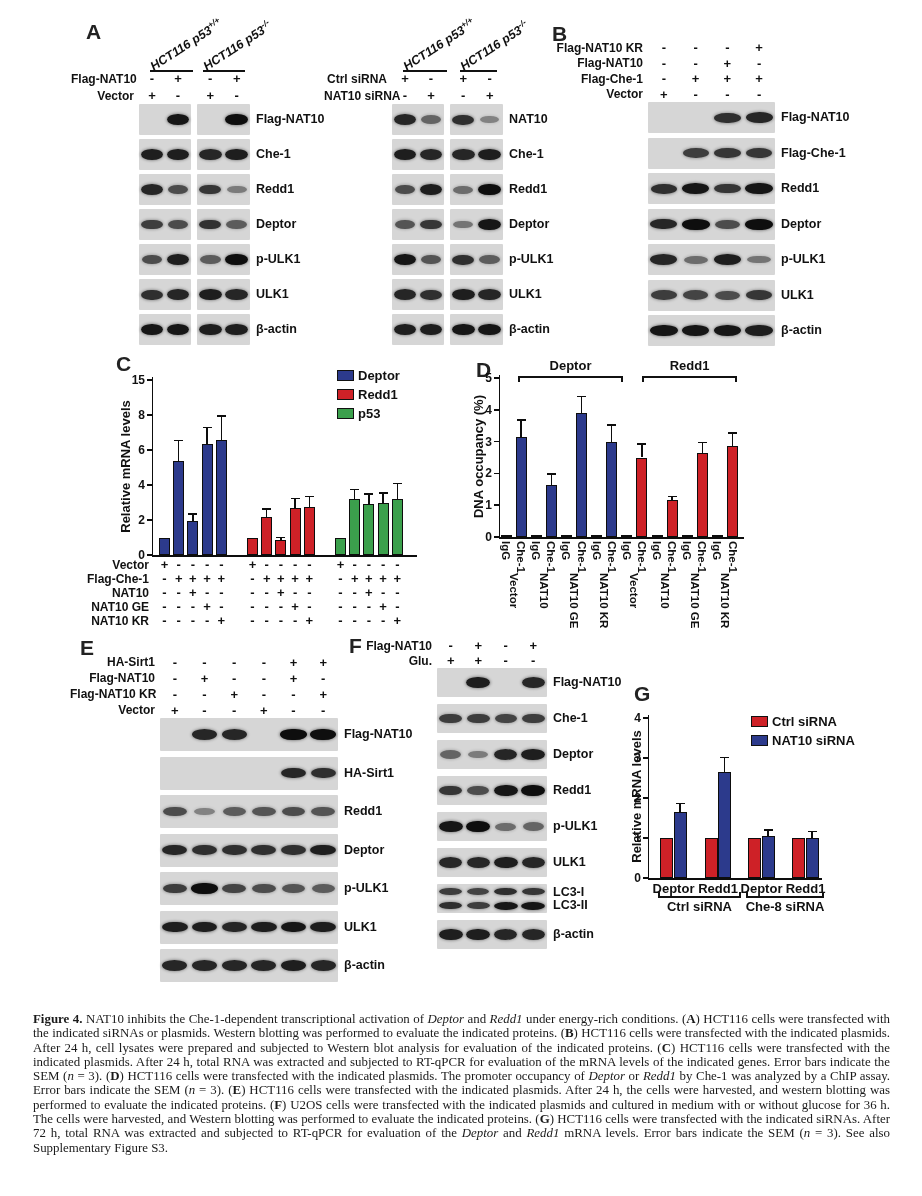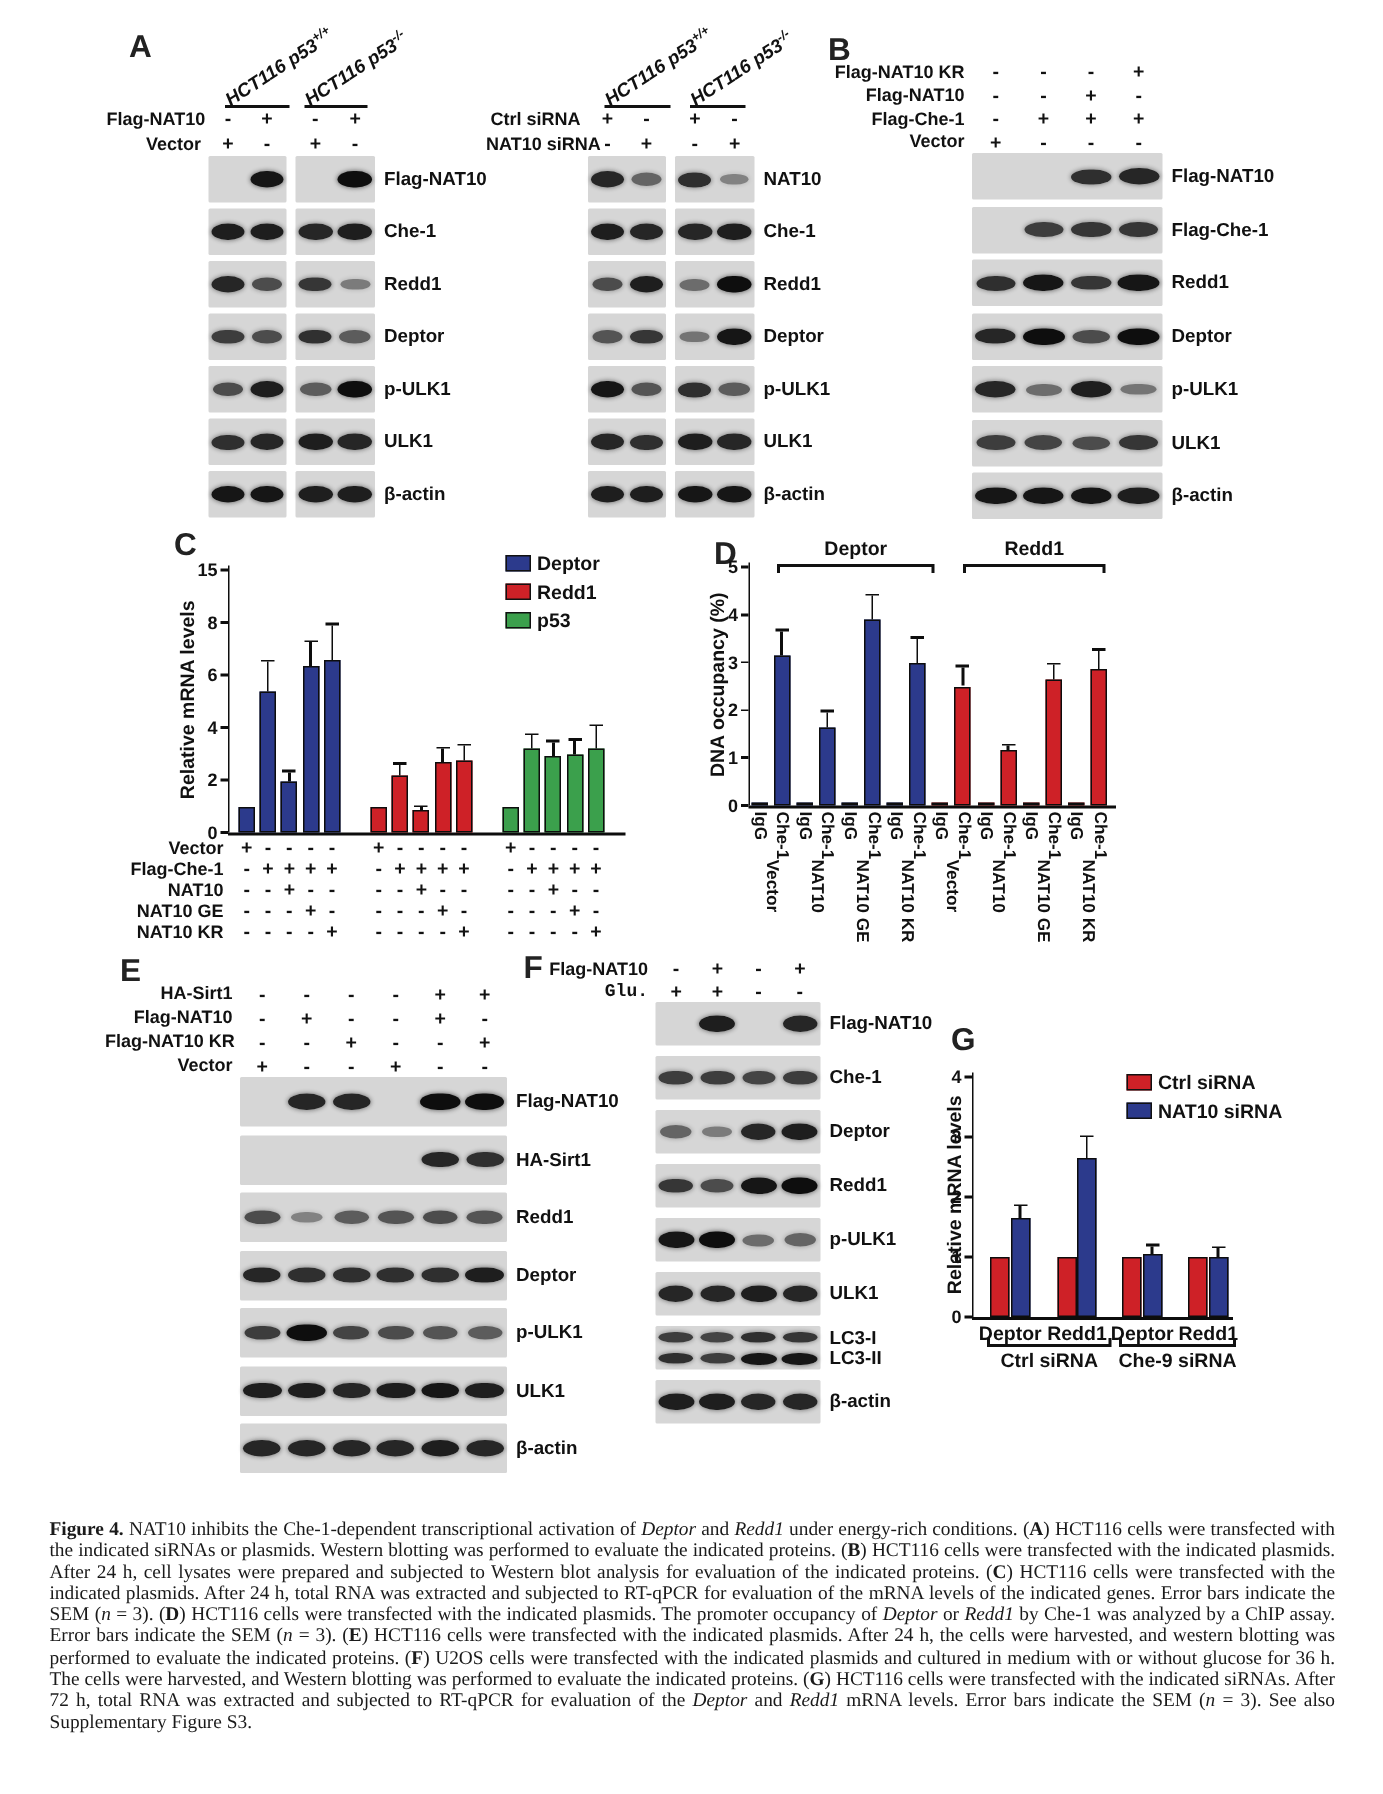--- a/index.html
+++ b/index.html
@@ -753,21 +753,21 @@
       <div class="wb-row cond" style="height: 15px;">
         <span class="wb-lbl" style="width: 101px;">Flag-NAT10</span>
         <span class="wb-grp" style="width: 110px;">
           <span class="cellsym">-</span>
           <span class="cellsym">+</span>
           <span class="cellsym">-</span>
           <span class="cellsym">+</span>
         </span>
       </div>
       <div class="wb-row cond" style="height: 15px;">
-        <span class="wb-lbl" style="width: 101px; font-family: Liberation Mono, monospace;">Glu.</span>
+        <span class="wb-lbl" style="width: 101px;">Glu.</span>
         <span class="wb-grp" style="width: 110px;">
           <span class="cellsym">+</span>
           <span class="cellsym">+</span>
           <span class="cellsym">-</span>
           <span class="cellsym">-</span>
         </span>
       </div>
       <div class="wb-row" style="margin-bottom: 7px;">
         <span class="wb-lbl" style="width: 101px;"></span>
         <span class="strip" style="width: 110px; height: 29px;">
@@ -1204,17 +1204,17 @@
       <div class="errv" style="left: 181.25px; top: 150px; width: 1.5px; height: 6px;"></div>
       <div class="errh" style="left: 177.5px; top: 148.5px; width: 9px; height: 1.5px;"></div>
       <div class="xcat" style="left: 152.5px; top: 199px; width: 46px;">Redd1</div>
       <div class="brkline" style="left: 28px; top: 214px; width: 83px;"></div>
       <div class="btick" style="left: 28px; top: 209.5px;"></div>
       <div class="btick" style="left: 109.4px; top: 209.5px;"></div>
       <div class="brklbl" style="left: 14.5px; top: 217px; width: 110px;">Ctrl siRNA</div>
       <div class="brkline" style="left: 116px; top: 214px; width: 78px;"></div>
       <div class="btick" style="left: 116px; top: 209.5px;"></div>
       <div class="btick" style="left: 192.4px; top: 209.5px;"></div>
-      <div class="brklbl" style="left: 100px; top: 217px; width: 110px;">Che-9 siRNA</div>
+      <div class="brklbl" style="left: 100px; top: 217px; width: 110px;">Che-8 siRNA</div>
     </div>
 
   <div id="caption" class="caption"><b>Figure 4.</b><span>  NAT10 inhibits the Che-1-dependent transcriptional activation of </span><i>Deptor</i><span> and </span><i>Redd1</i><span> under energy-rich conditions. (</span><b>A</b><span>) HCT116 cells were transfected with the indicated siRNAs or plasmids. Western blotting was performed to evaluate the indicated proteins. (</span><b>B</b><span>) HCT116 cells were transfected with the indicated plasmids. After 24 h, cell lysates were prepared and subjected to Western blot analysis for evaluation of the indicated proteins. (</span><b>C</b><span>) HCT116 cells were transfected with the indicated plasmids. After 24 h, total RNA was extracted and subjected to RT-qPCR for evaluation of the mRNA levels of the indicated genes. Error bars indicate the SEM (</span><i>n</i><span> = 3). (</span><b>D</b><span>) HCT116 cells were transfected with the indicated plasmids. The promoter occupancy of </span><i>Deptor</i><span> or </span><i>Redd1</i><span> by Che-1 was analyzed by a ChIP assay. Error bars indicate the SEM (</span><i>n</i><span> = 3). (</span><b>E</b><span>) HCT116 cells were transfected with the indicated plasmids. After 24 h, the cells were harvested, and western blotting was performed to evaluate the indicated proteins. (</span><b>F</b><span>) U2OS cells were transfected with the indicated plasmids and cultured in medium with or without glucose for 36 h. The cells were harvested, and Western blotting was performed to evaluate the indicated proteins. (</span><b>G</b><span>) HCT116 cells were transfected with the indicated siRNAs. After 72 h, total RNA was extracted and subjected to RT-qPCR for evaluation of the </span><i>Deptor</i><span> and </span><i>Redd1</i><span> mRNA levels. Error bars indicate the SEM (</span><i>n</i><span> = 3). See also Supplementary Figure S3.</span></div>
 </div>
 
 </body></html>

